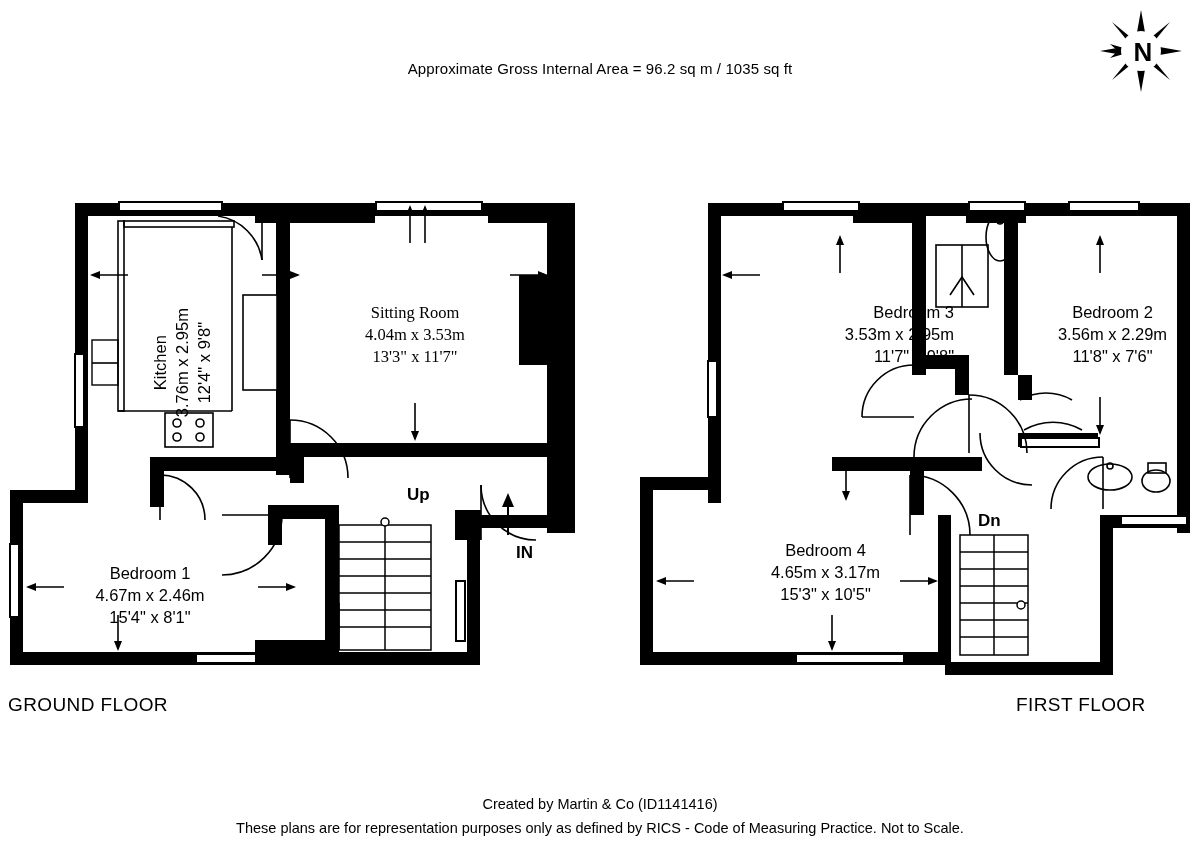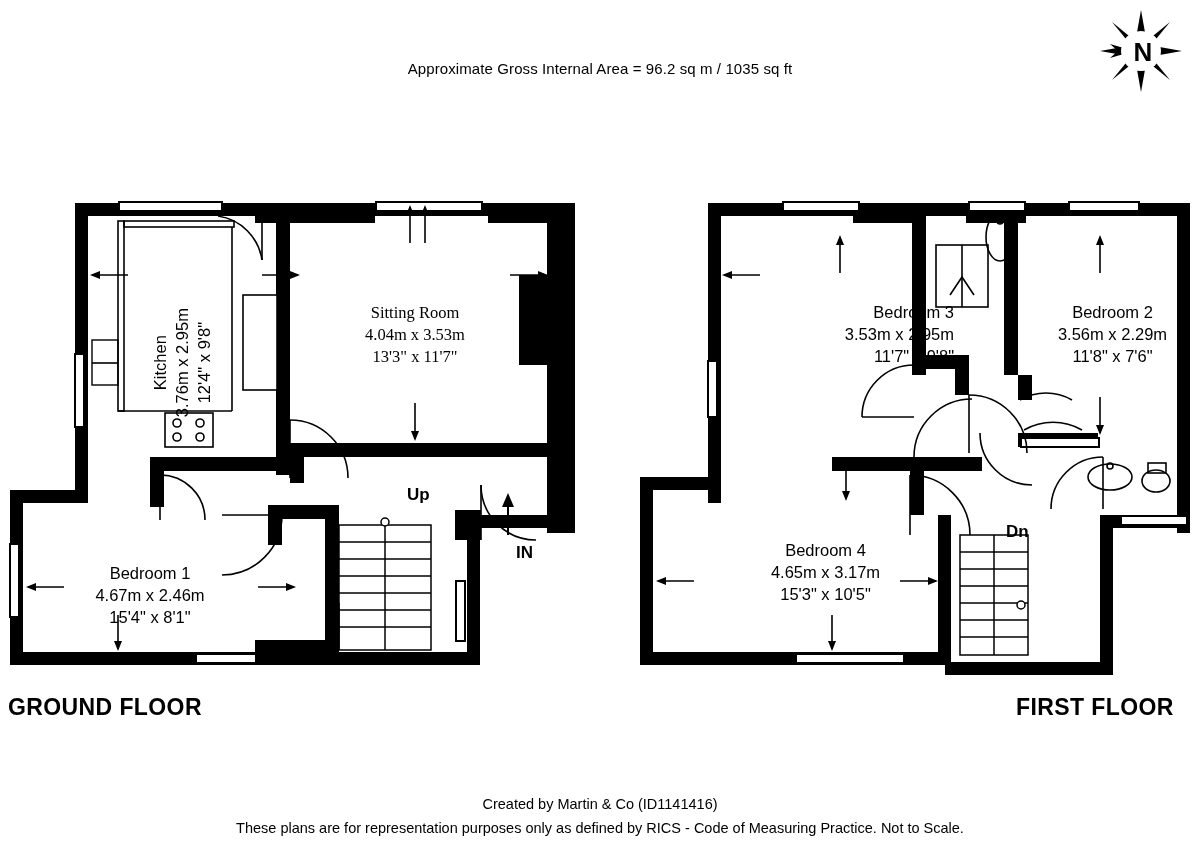--- a/index.html
+++ b/index.html
@@ -32,22 +32,22 @@
   .compass {
     position: absolute;
     top: 8px;
     left: 1098px;
     width: 86px;
     height: 86px;
   }
   
   .floor-caption {
     position: absolute;
-    font-size: 23px;
-    font-weight: bold;
+    font-size: 19px;
+    font-weight: normal;
     letter-spacing: 0.4px;
     text-align: right;
   }
   #ground-caption { top: 694px; left: 8px; }
   #first-caption  { top: 694px; left: 1016px; }
   
   .footer {
     position: absolute;
     left: 0;
     width: 1200px;
@@ -353,21 +353,21 @@
       <div>3.56m x 2.29m</div>
       <div>11'8" x 7'6"</div>
     </div>
 
     <div class="room-label" style="left:113px; top:355px; width:225px;">
       <div>Bedroom 4</div>
       <div>4.65m x 3.17m</div>
       <div>15'3" x 10'5"</div>
     </div>
 
-    <div class="tag" style="left:378px; top:337px;margin-left:28px;">Dn</div>
+    <div class="tag" style="left:378px; top:326px;">Dn</div>
   </div>
 
   <div class="floor-caption" id="ground-caption">GROUND FLOOR</div>
   <div class="floor-caption" id="first-caption">FIRST FLOOR</div>
 
   <div class="footer" id="footer-line1">These plans are for representation purposes only as defined by RICS - Code of Measuring Practice. Not to Scale.</div>
   <div class="footer" id="footer-line2">Created by Martin &amp; Co (ID1141416)</div>
 
 </div>
 

